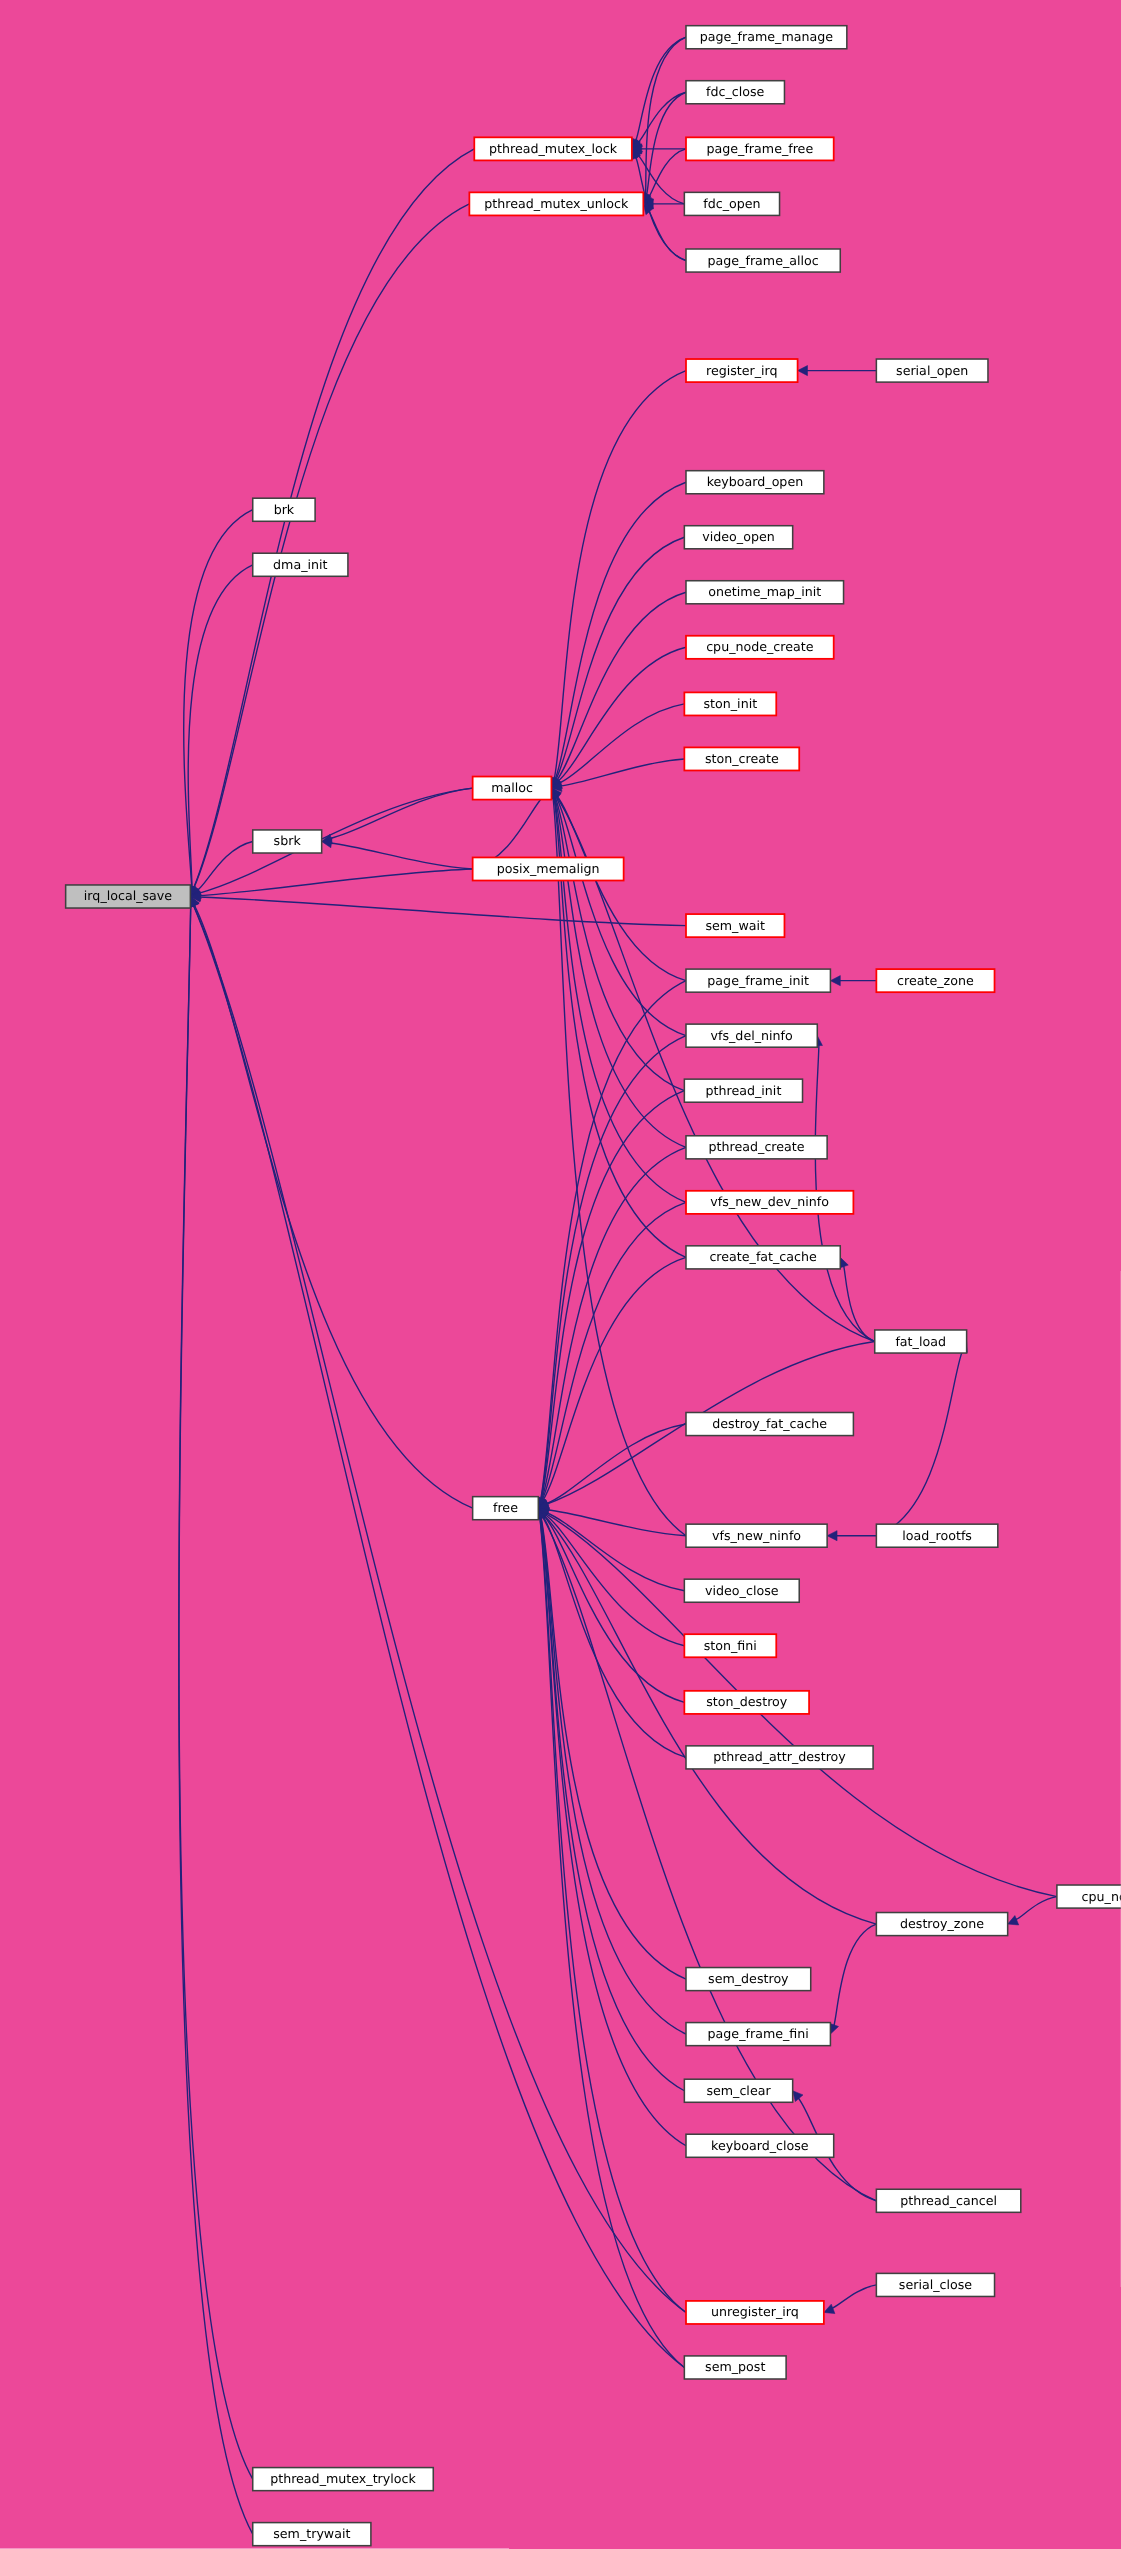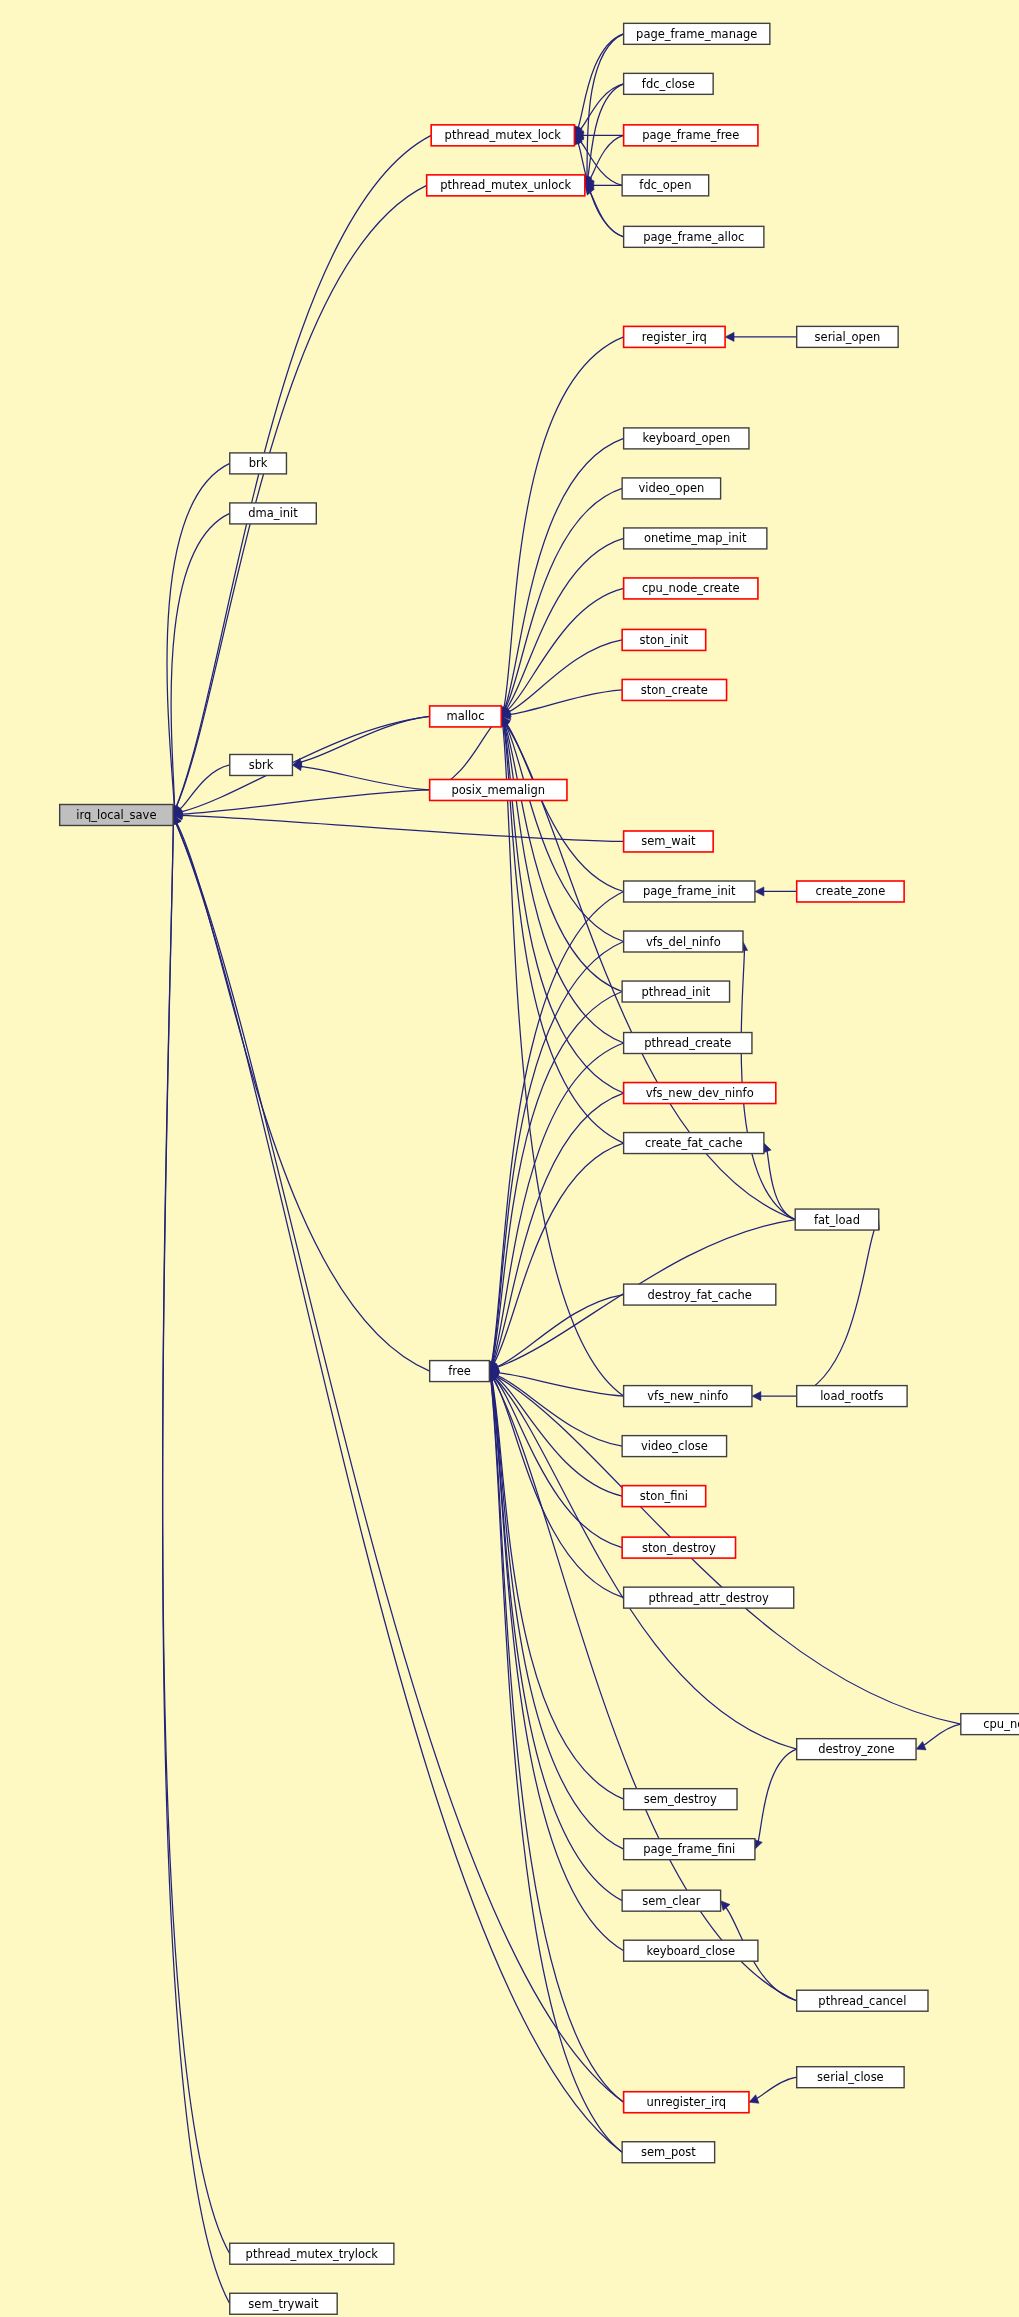--- a/index.html
+++ b/index.html
@@ -7,21 +7,21 @@
     padding: 0;
     background: #ffffff;
   }
   body {
     font-family: "DejaVu Sans", "Liberation Sans", sans-serif;
   }
   #graph-root {
     position: relative;
     width: 1019px;
     height: 2317px;
-    background: #fef9c3;
+    background: #ec4899;
     overflow: hidden;
     text-align: center;
   }
   svg#callgraph {
     display: block;
     width: 1019px;
     height: 2317px;
   }
   .node-rect {
     fill: #ffffff;

